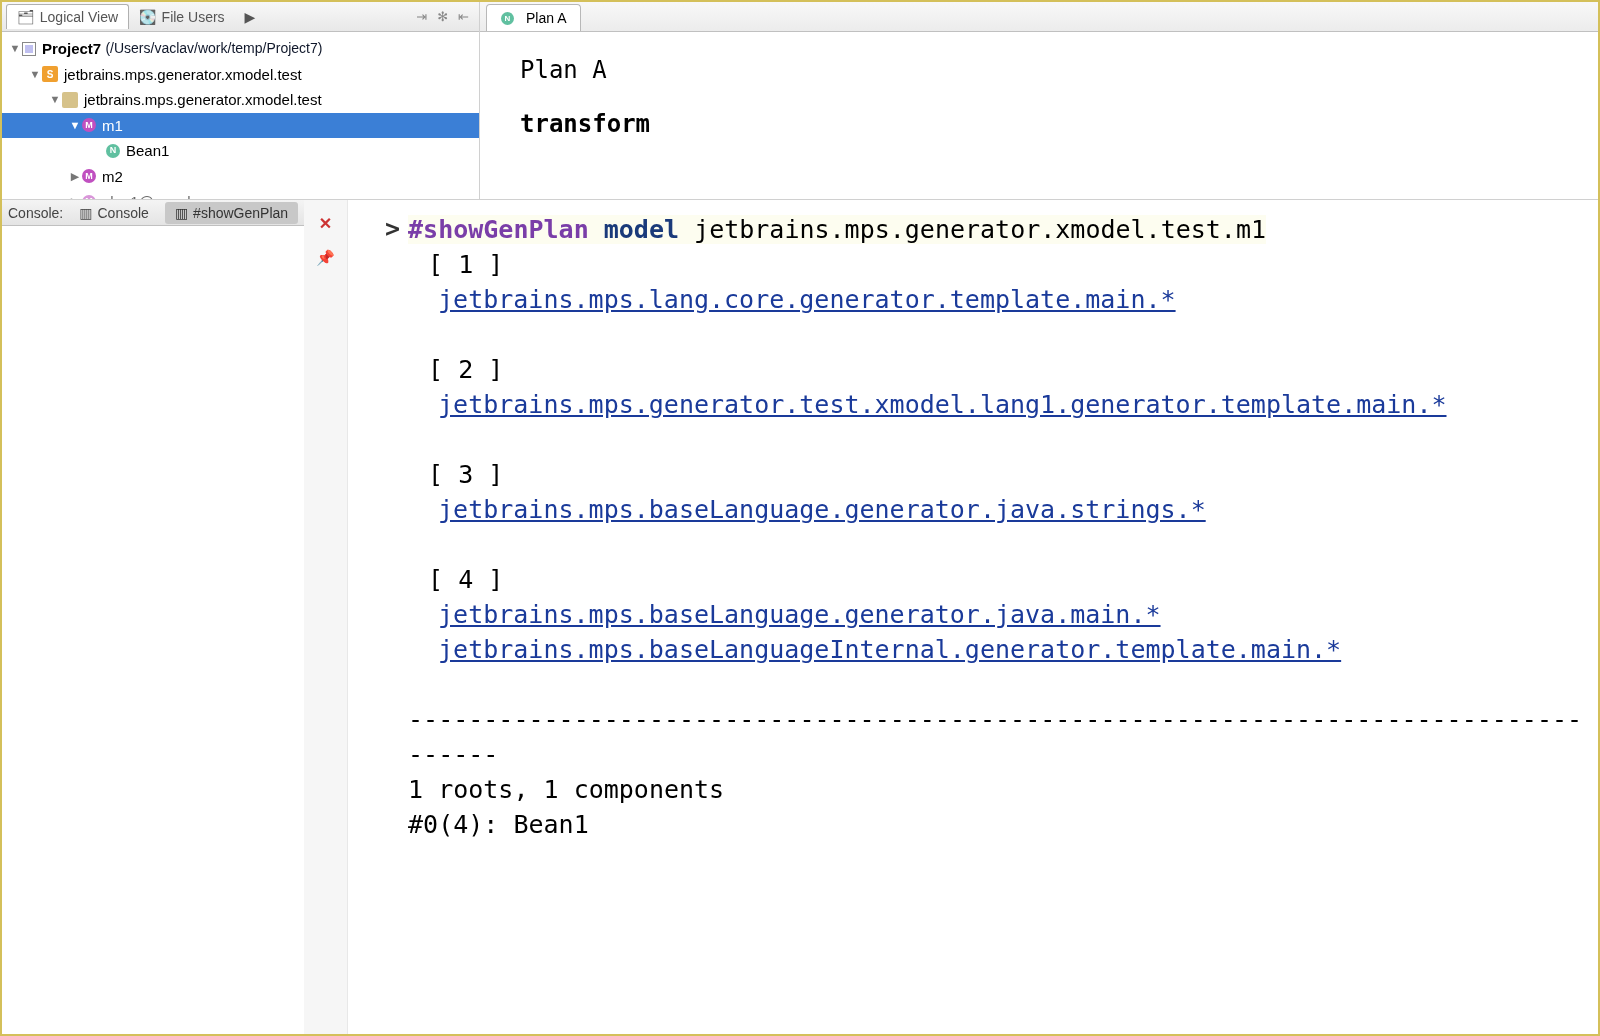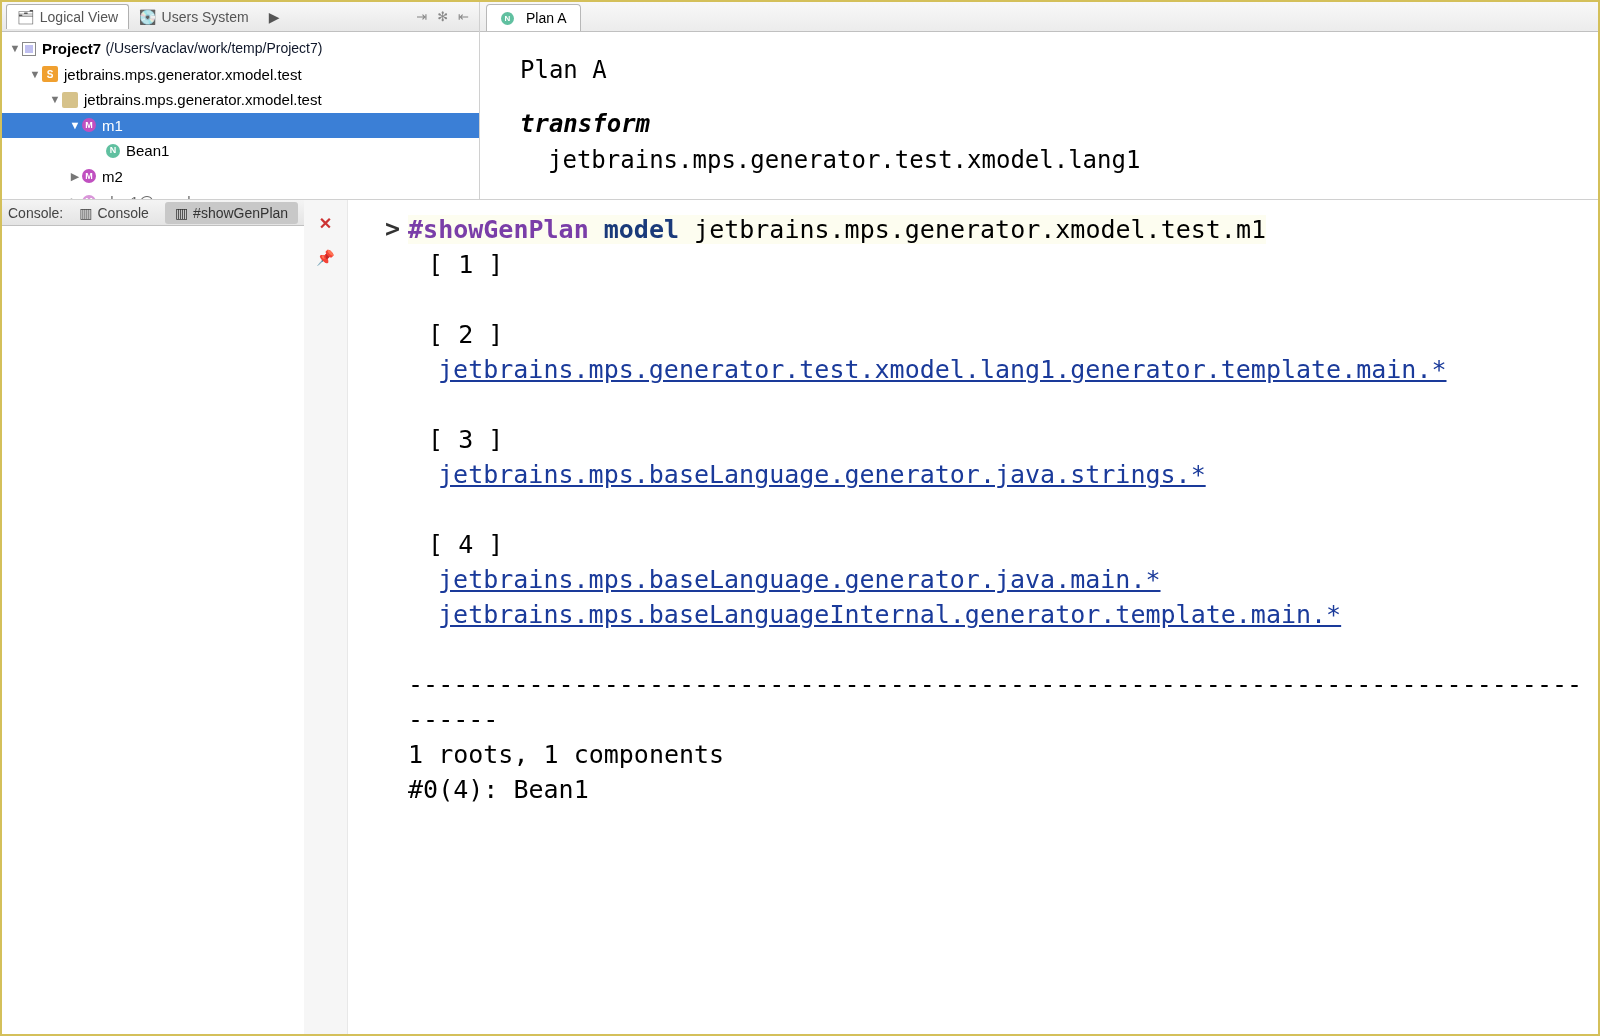--- a/index.html
+++ b/index.html
@@ -29,21 +29,21 @@
 .icon-folder { display:inline-flex; width:16px; height:16px; background:#d6c28a; border-radius:2px; margin-right:6px;}
 .icon-m { display:inline-flex; width:14px; height:14px; background:#c050c0; color:#fff; font-size:9px; font-weight:bold; align-items:center; justify-content:center; border-radius:50%; margin-right:6px;}
 .icon-n { display:inline-flex; width:14px; height:14px; background:#60c0a0; color:#fff; font-size:9px; font-weight:bold; align-items:center; justify-content:center; border-radius:50%; margin-right:6px;}
 .icon-proj { display:inline-flex; width:14px; height:14px; border:1px solid #888; margin-right:6px; position:relative;}
 .icon-proj::after{content:"";position:absolute;inset:2px;background:#c0c0f0;}
 .path-dim { color: #0f172a; font-size: 14px; }
 .right-panel { flex: 1; display: flex; flex-direction: column; }
 .editor-tabs { display: flex; height: 30px; background: linear-gradient(#f8f8f8, #ececec); border-bottom: 1px solid #c0c0c0; align-items: flex-end; padding-left: 6px; }
 .editor-tab { display: flex; align-items: center; padding: 5px 14px; background: #fff; border: 1px solid #b8b8b8; border-bottom: none; border-radius: 4px 4px 0 0; gap: 6px; font-size: 14px; }
 .editor-body { flex: 1; padding: 20px 40px; font-family: "Menlo", "Monaco", monospace; font-size: 24px; line-height: 1.5; }
-.editor-body .bold { font-weight: bold; font-style: italic; }
+.editor-body .bold { font-weight: bold; }
 .console-section { display: flex; flex-direction: row; height: calc(100% - 198px); }
 .console-header { display: flex; align-items: center; height: 26px; background: linear-gradient(#f4f4f4, #e4e4e4); border-bottom: 1px solid #c0c0c0; padding: 0 6px; gap: 6px; font-size: 14px; color: #444;}
 .console-tab { padding: 3px 10px; border-radius: 3px; display:flex; align-items:center; gap:5px;}
 .console-tab.active { background: #c8c8c8; color:#333;}
 .console-body-wrap { display: flex; flex: 1; overflow: hidden; }
 .console-gutter { width: 44px; background: #f6f6f6; border-right: 1px solid #e8e8e8; padding-top: 14px; display:flex; flex-direction:column; align-items:center; gap:16px;}
 .gutter-x { color: #cc3333; font-size: 16px; font-weight: bold; }
 .gutter-pin { color: #aaa; font-size: 15px; }
 .console-margin { width: 60px; text-align: right; font-family: "Menlo","Monaco",monospace; font-size: 25px; font-weight: bold; padding-top: 14px; padding-right: 8px; color:#333;}
 .console-content { flex: 1; font-family: "Menlo","Monaco",monospace; font-size: 25px; line-height: 1.4; padding: 12px 10px 10px 0; overflow:auto;}
@@ -58,21 +58,21 @@
 
 <div class="top-section">
   <div class="left-panel">
     <div class="view-tabs">
       <div class="view-tab active">
         <span>🗂</span>
         <span>Logical View</span>
       </div>
       <div class="view-tab">
         <span>💽</span>
-        <span>Users System</span>
+        <span>File Users</span>
       </div>
       <div class="view-tab">▶</div>
       <div class="spacer"></div>
       <div class="toolbar-icons">
         <span>⇥</span>
         <span>✻</span>
         <span>⇤</span>
       </div>
     </div>
     <div class="tree">
@@ -119,21 +119,20 @@
     <div class="editor-tabs">
       <div class="editor-tab">
         <span class="icon-n" style="width:13px;height:13px;font-size:8px">N</span>
         <span>Plan A</span>
       </div>
     </div>
     <div class="editor-body">
       <div>Plan A</div>
       <div style="height:18px"></div>
       <div class="bold">transform</div>
-      <div style="padding-left:28px">jetbrains.mps.generator.test.xmodel.lang1</div>
     </div>
   </div>
 </div>
 
 <div class="console-section">
   <div class="console-header">
     <span>Console:</span>
     <div class="console-tab">
       <span>▥</span>
       <span>Console</span>
@@ -148,20 +147,21 @@
       <span class="gutter-x">✕</span>
       <span class="gutter-pin">📌</span>
     </div>
     <div class="console-margin">
       <span>&gt;</span>
     </div>
     <div class="console-content">
 <span class="cmd-line"><span class="cmd-purple">#showGenPlan</span> <span class="cmd-navy">model</span> <span>jetbrains.mps.generator.xmodel.test.m1</span></span>
 <br>
 <div style="padding-left:20px">[ 1 ]</div>
+<div style="padding-left:30px"><span class="link">jetbrains.mps.lang.core.generator.template.main.*</span></div>
 <br>
 <div style="padding-left:20px">[ 2 ]</div>
 <div style="padding-left:30px"><span class="link">jetbrains.mps.generator.test.xmodel.lang1.generator.template.main.*</span></div>
 <br>
 <div style="padding-left:20px">[ 3 ]</div>
 <div style="padding-left:30px"><span class="link">jetbrains.mps.baseLanguage.generator.java.strings.*</span></div>
 <br>
 <div style="padding-left:20px">[ 4 ]</div>
 <div style="padding-left:30px"><span class="link">jetbrains.mps.baseLanguage.generator.java.main.*</span></div>
 <div style="padding-left:30px"><span class="link">jetbrains.mps.baseLanguageInternal.generator.template.main.*</span></div>

